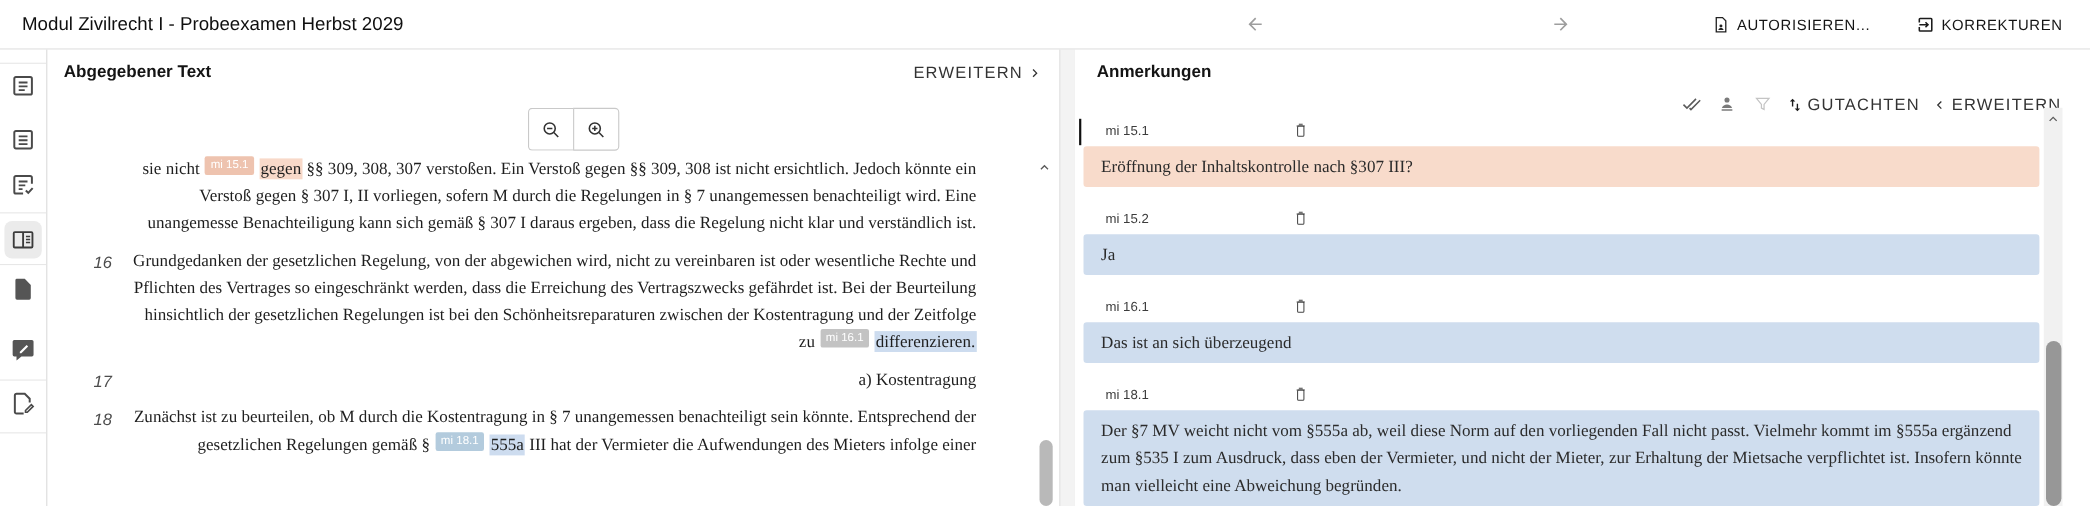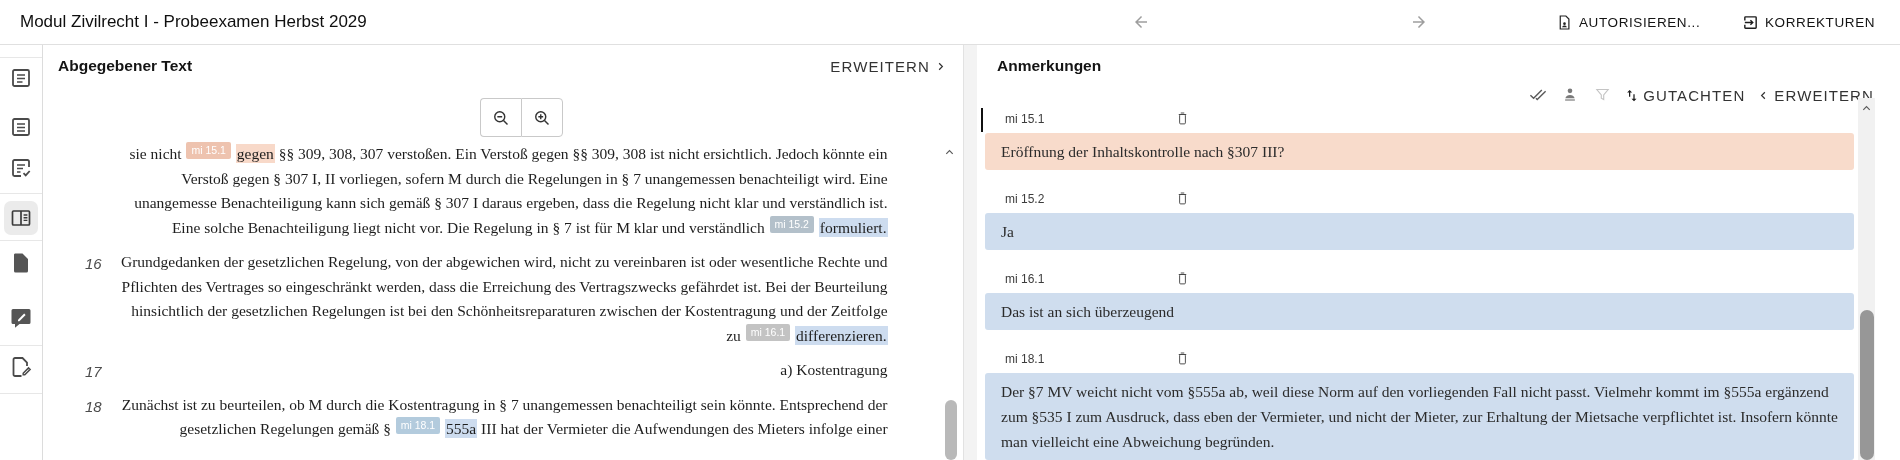--- a/index.html
+++ b/index.html
@@ -190,21 +190,20 @@
           <circle cx="10.5" cy="10.5" r="6" fill="none" stroke="#333" stroke-width="1.7"></circle>
           <path d="M15 15l4.8 4.8M7.6 10.5h5.8M10.5 7.6v5.8" stroke="#333" stroke-width="1.7" fill="none"></path>
         </svg>
     </div>
   </div>
   <div id="doc">
       <div class="para">
         <div class="dline"><span>sie nicht </span><span class="mkr" style="background: rgb(238, 195, 175);">mi 15.1</span><span> </span><span class="hl" style="background: rgb(248, 217, 201);">gegen</span><span> §§ 309, 308, 307 verstoßen. Ein Verstoß gegen §§ 309, 308 ist nicht ersichtlich. Jedoch könnte ein</span></div>
         <div class="dline"><span>Verstoß gegen § 307 I, II vorliegen, sofern M durch die Regelungen in § 7 unangemessen benachteiligt wird. Eine</span></div>
         <div class="dline"><span>unangemesse Benachteiligung kann sich gemäß § 307 I daraus ergeben, dass die Regelung nicht klar und verständlich ist.</span></div>
-        <div class="dline"><span>Eine solche Benachteiligung liegt nicht vor. Die Regelung in § 7 ist für M klar und verständlich </span><span class="mkr" style="background: rgb(179, 192, 202);">mi 15.2</span><span> </span><span class="hl" style="background: rgb(205, 220, 239);">formuliert.</span></div>
       </div>
       <div class="para">
         <div class="pnum">16</div>
         <div class="dline"><span>Grundgedanken der gesetzlichen Regelung, von der abgewichen wird, nicht zu vereinbaren ist oder wesentliche Rechte und</span></div>
         <div class="dline"><span>Pflichten des Vertrages so eingeschränkt werden, dass die Erreichung des Vertragszwecks gefährdet ist. Bei der Beurteilung</span></div>
         <div class="dline"><span>hinsichtlich der gesetzlichen Regelungen ist bei den Schönheitsreparaturen zwischen der Kostentragung und der Zeitfolge</span></div>
         <div class="dline"><span>zu </span><span class="mkr" style="background: rgb(195, 195, 195);">mi 16.1</span><span> </span><span class="hl" style="background: rgb(205, 220, 239);">differenzieren.</span></div>
       </div>
       <div class="para">
         <div class="pnum">17</div>

